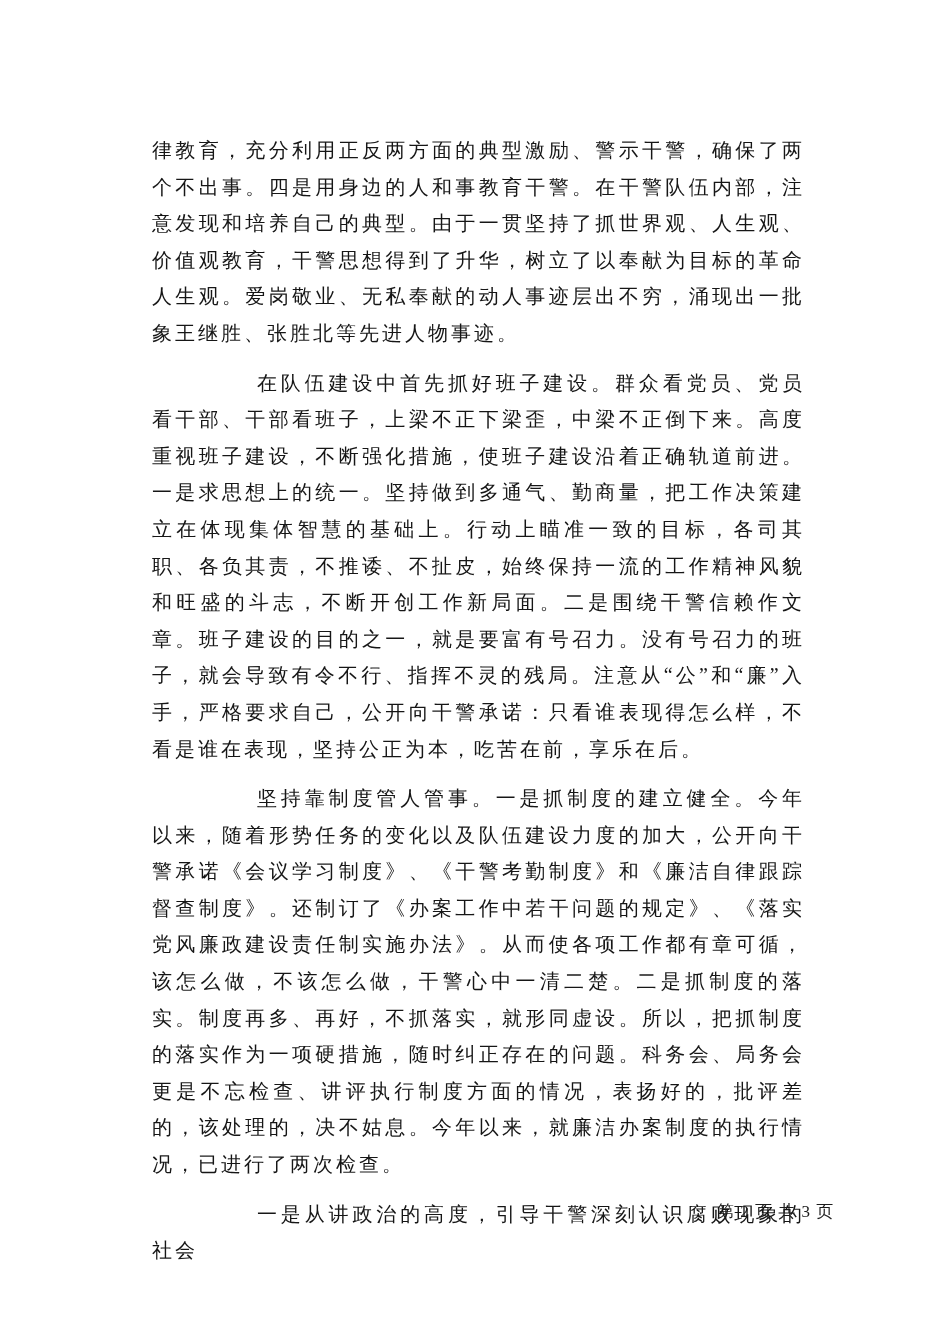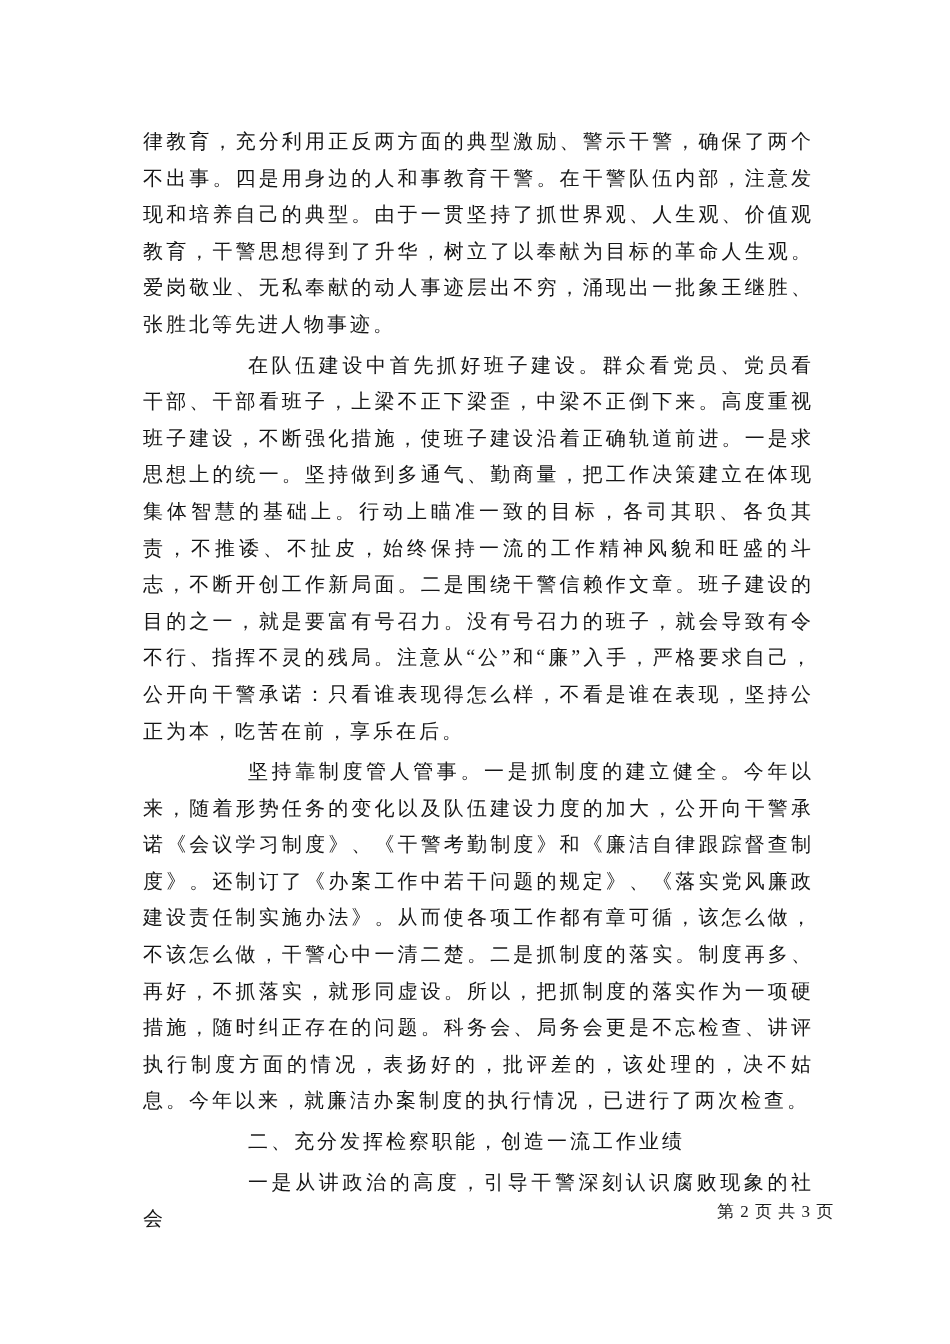--- a/index.html
+++ b/index.html
@@ -26,21 +26,21 @@
     width: 679px;
     color: #161616;
     font-size: 20px;
     line-height: 36.6px;
     letter-spacing: 3px;
     text-align: justify;
     text-justify: inter-character;
     word-break: break-all;
   }
   .para {
-    margin: 4px;
+    margin: 13px;
     padding: 0;
     text-indent: 105px;
   }
   .para.continuation {
     text-indent: 0;
   }
   .page-footer {
     position: absolute;
     top: 1200px;
     left: 717px;
@@ -53,21 +53,20 @@
 </style>
 </head>
 <body>
 
 <div class="page">
 
   <main class="doc-body">
     <p class="para continuation">律教育，充分利用正反两方面的典型激励、警示干警，确保了两个不出事。四是用身边的人和事教育干警。在干警队伍内部，注意发现和培养自己的典型。由于一贯坚持了抓世界观、人生观、价值观教育，干警思想得到了升华，树立了以奉献为目标的革命人生观。爱岗敬业、无私奉献的动人事迹层出不穷，涌现出一批象王继胜、张胜北等先进人物事迹。</p>
     <p class="para">在队伍建设中首先抓好班子建设。群众看党员、党员看干部、干部看班子，上梁不正下梁歪，中梁不正倒下来。高度重视班子建设，不断强化措施，使班子建设沿着正确轨道前进。一是求思想上的统一。坚持做到多通气、勤商量，把工作决策建立在体现集体智慧的基础上。行动上瞄准一致的目标，各司其职、各负其责，不推诿、不扯皮，始终保持一流的工作精神风貌和旺盛的斗志，不断开创工作新局面。二是围绕干警信赖作文章。班子建设的目的之一，就是要富有号召力。没有号召力的班子，就会导致有令不行、指挥不灵的残局。注意从“公”和“廉”入手，严格要求自己，公开向干警承诺：只看谁表现得怎么样，不看是谁在表现，坚持公正为本，吃苦在前，享乐在后。</p>
     <p class="para">坚持靠制度管人管事。一是抓制度的建立健全。今年以来，随着形势任务的变化以及队伍建设力度的加大，公开向干警承诺《会议学习制度》、《干警考勤制度》和《廉洁自律跟踪督查制度》。还制订了《办案工作中若干问题的规定》、《落实党风廉政建设责任制实施办法》。从而使各项工作都有章可循，该怎么做，不该怎么做，干警心中一清二楚。二是抓制度的落实。制度再多、再好，不抓落实，就形同虚设。所以，把抓制度的落实作为一项硬措施，随时纠正存在的问题。科务会、局务会更是不忘检查、讲评执行制度方面的情况，表扬好的，批评差的，该处理的，决不姑息。今年以来，就廉洁办案制度的执行情况，已进行了两次检查。</p>
-    <p class="para">二、充分发挥检察职能，创造一流工作业绩</p>
     <p class="para">一是从讲政治的高度，引导干警深刻认识腐败现象的社会</p>
   </main>
 
   <footer class="page-footer">
     <span>第 2 页 共 3 页</span>
   </footer>
 
 </div>
 
 </body></html>

